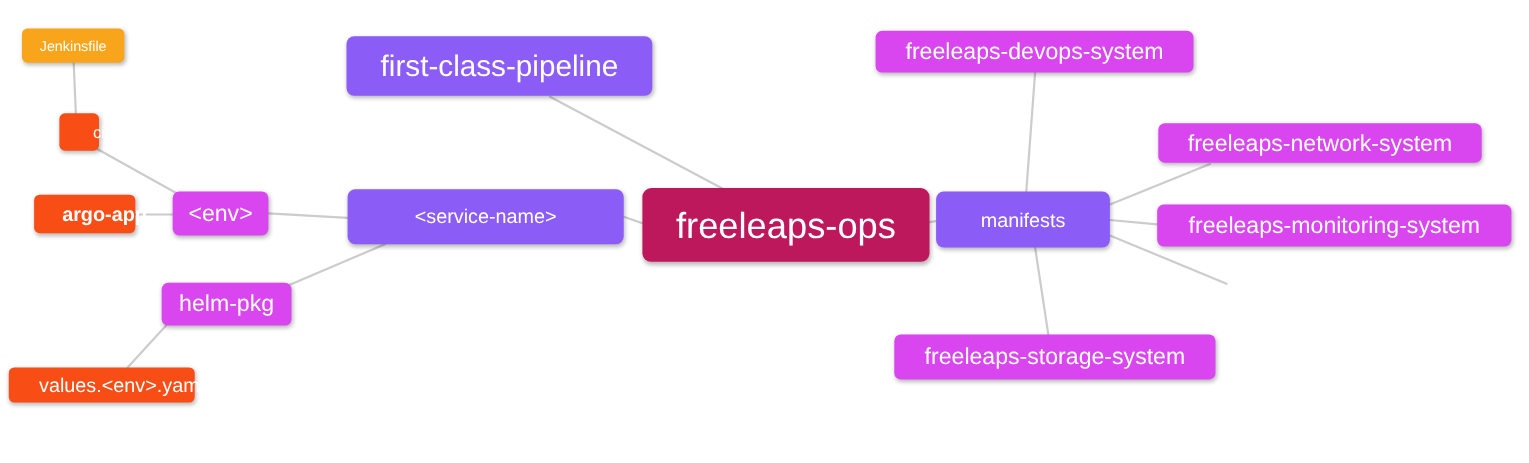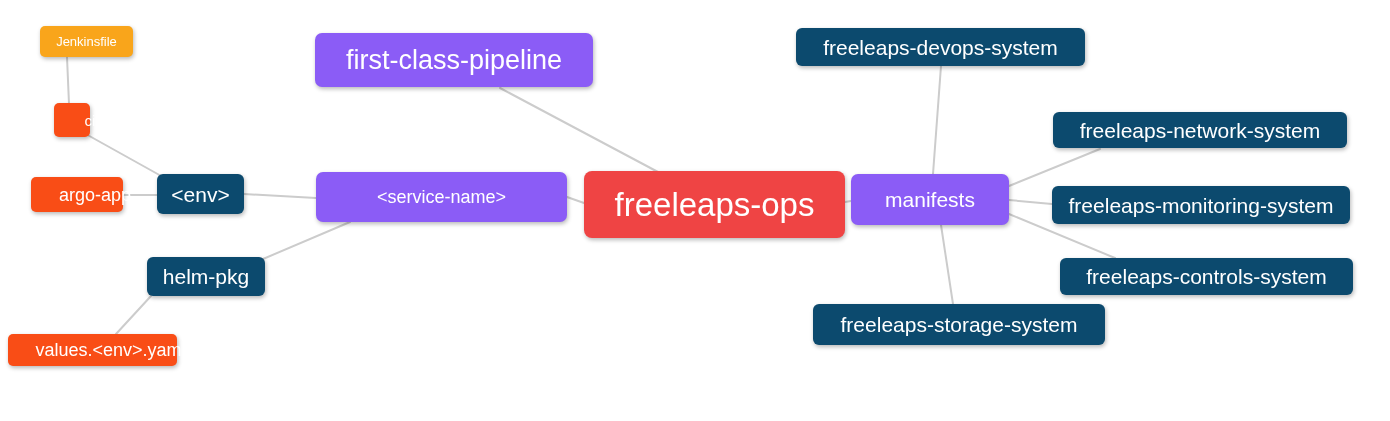--- a/index.html
+++ b/index.html
@@ -32,40 +32,40 @@
     display: flex;
     align-items: center;
     justify-content: center;
     color: #ffffff;
     box-shadow: 1px 2px 4px rgba(0,0,0,0.28);
     white-space: nowrap;
     box-sizing: border-box;
     cursor: pointer;
     line-height: 1;
   }
-  .c-dark   { background: #ef4444; border-radius: 8px; }
+  .c-dark   { background: #be185d; border-radius: 8px; }
   .c-blue   { background: #8b5cf6; border-radius: 7px; }
-  .c-green  { background: #0c4a6e; border-radius: 6px; }
+  .c-green  { background: #d946ef; border-radius: 6px; }
   .c-red    { background: #f94d16; border-radius: 5px; padding-left: 36px; }
   .c-orange { background: #f9a51b; border-radius: 5px; }
 
   
-  .n-jenkinsfile { left: 20px;  top: 26px;  width: 93px;  height: 31px; font-size: 13px; margin-left: 20px; }
+  .n-jenkinsfile { left: 20px;  top: 26px;  width: 93px;  height: 31px; font-size: 13px; }
   .n-ci          { left: 54px;  top: 103px; width: 31px;  height: 34px; font-size: 15px; }
-  .n-argo-app    { left: 31px;  top: 177px; width: 92px;  height: 35px; font-size: 18px; }
+  .n-argo-app    { left: 31px;  top: 177px; width: 92px;  height: 35px; font-size: 18px; font-weight: bold; }
   .n-env         { left: 157px; top: 174px; width: 87px;  height: 40px; font-size: 21px; text-align: right; }
   .n-pipeline    { left: 315px; top: 33px;  width: 278px; height: 54px; font-size: 27px; }
   .n-service     { left: 316px; top: 172px; width: 251px; height: 50px; font-size: 18px; }
   .n-helm-pkg    { left: 147px; top: 257px; width: 118px; height: 39px; font-size: 21px; }
   .n-values      { left: 8px;   top: 334px; width: 169px; height: 32px; font-size: 18px; }
   .n-root        { left: 584px; top: 171px; width: 261px; height: 67px; font-size: 33px; }
-  .n-manifests   { left: 851px; top: 174px; width: 158px; height: 51px; font-size: 21px; }
+  .n-manifests   { left: 851px; top: 174px; width: 158px; height: 51px; font-size: 18px; }
   .n-devops      { left: 796px; top: 28px;  width: 289px; height: 38px; font-size: 21px; }
   .n-network     { left: 1053px;top: 112px; width: 294px; height: 36px; font-size: 21px; }
-  .n-monitoring  { left: 1052px;top: 186px; width: 298px; height: 38px; font-size: 21px; }
+  .n-monitoring  { left: 1052px;top: 186px; width: 322px; height: 38px; font-size: 21px; }
   .n-controls    { left: 1060px;top: 258px; width: 293px; height: 37px; font-size: 21px; }
   .n-storage     { left: 813px; top: 304px; width: 292px; height: 41px; font-size: 21px; }
 </style>
 </head>
 <body>
 
 <div class="canvas">
 
   <svg class="edges" viewBox="0 0 1390 421" xmlns="http://www.w3.org/2000/svg">
     <line x1="67" y1="57" x2="69" y2="104"></line>
@@ -90,16 +90,15 @@
   <div class="node c-green  n-env">&lt;env&gt;</div>
   <div class="node c-blue   n-pipeline">first-class-pipeline</div>
   <div class="node c-blue   n-service">&lt;service-name&gt;</div>
   <div class="node c-green  n-helm-pkg">helm-pkg</div>
   <div class="node c-red    n-values">values.&lt;env&gt;.yaml</div>
   <div class="node c-dark   n-root">freeleaps-ops</div>
   <div class="node c-blue   n-manifests">manifests</div>
   <div class="node c-green  n-devops">freeleaps-devops-system</div>
   <div class="node c-green  n-network">freeleaps-network-system</div>
   <div class="node c-green  n-monitoring">freeleaps-monitoring-system</div>
-  <div class="node c-green  n-controls">freeleaps-controls-system</div>
   <div class="node c-green  n-storage">freeleaps-storage-system</div>
 
 </div>
 
 </body></html>

